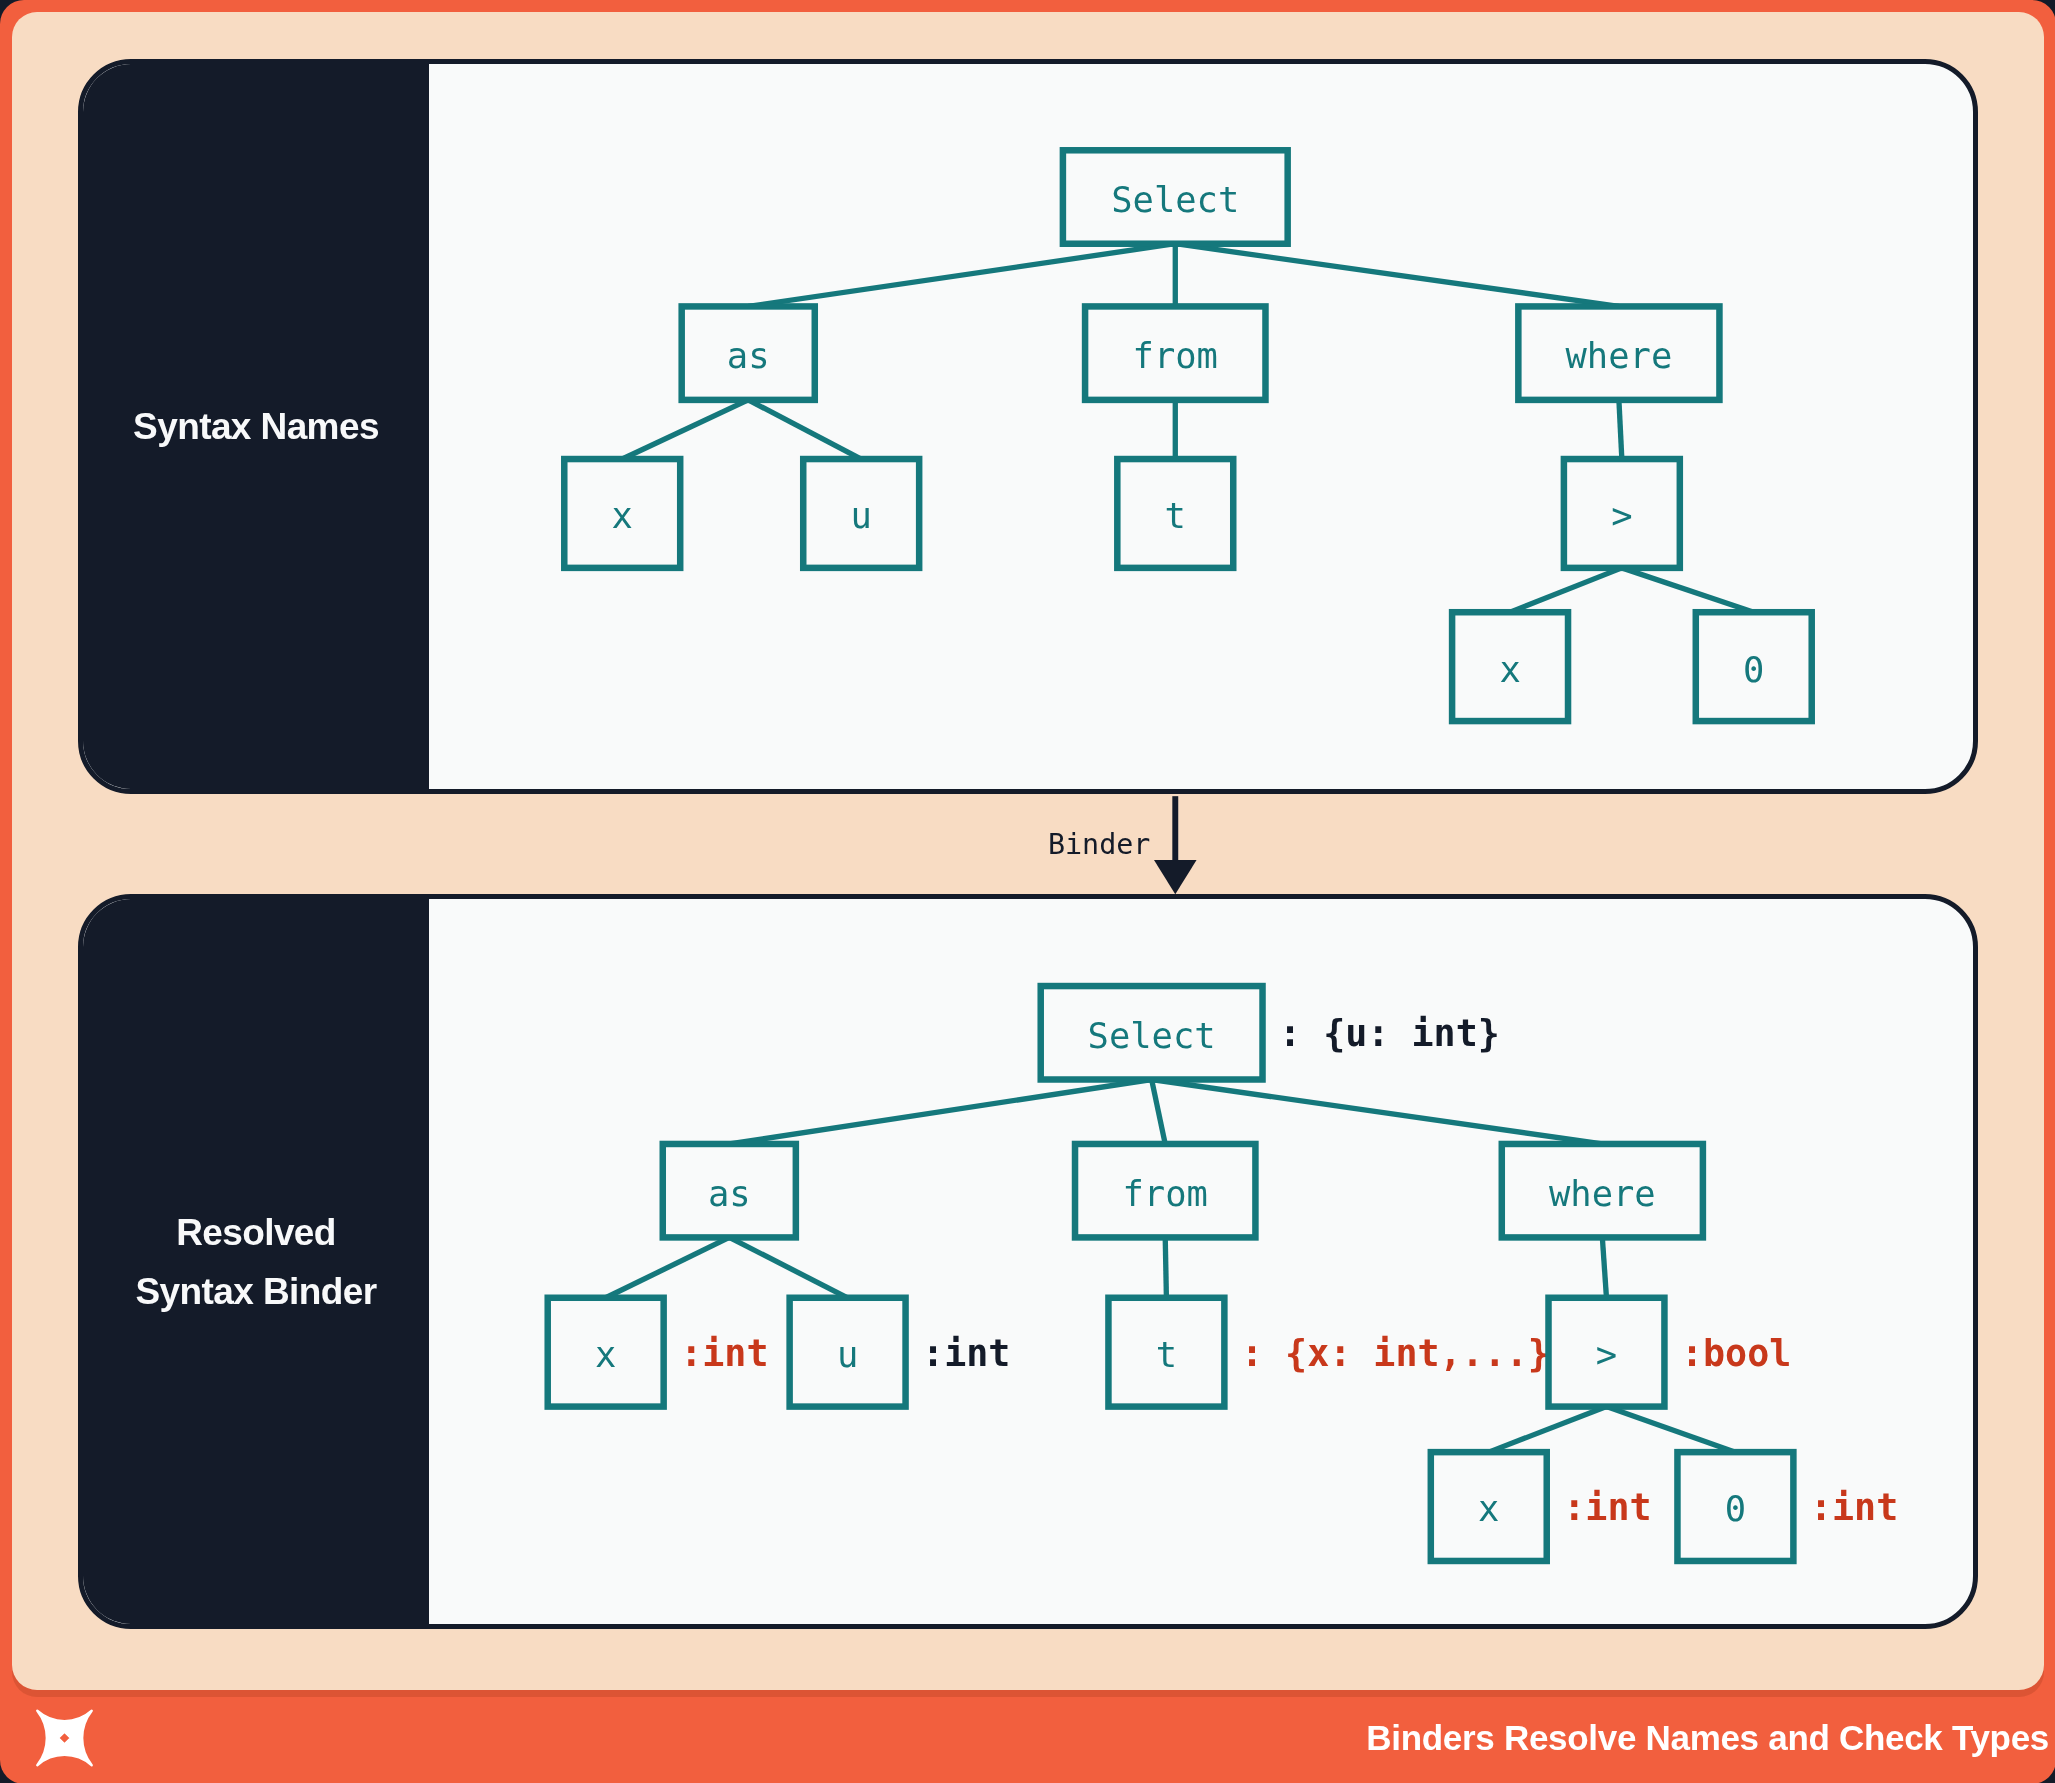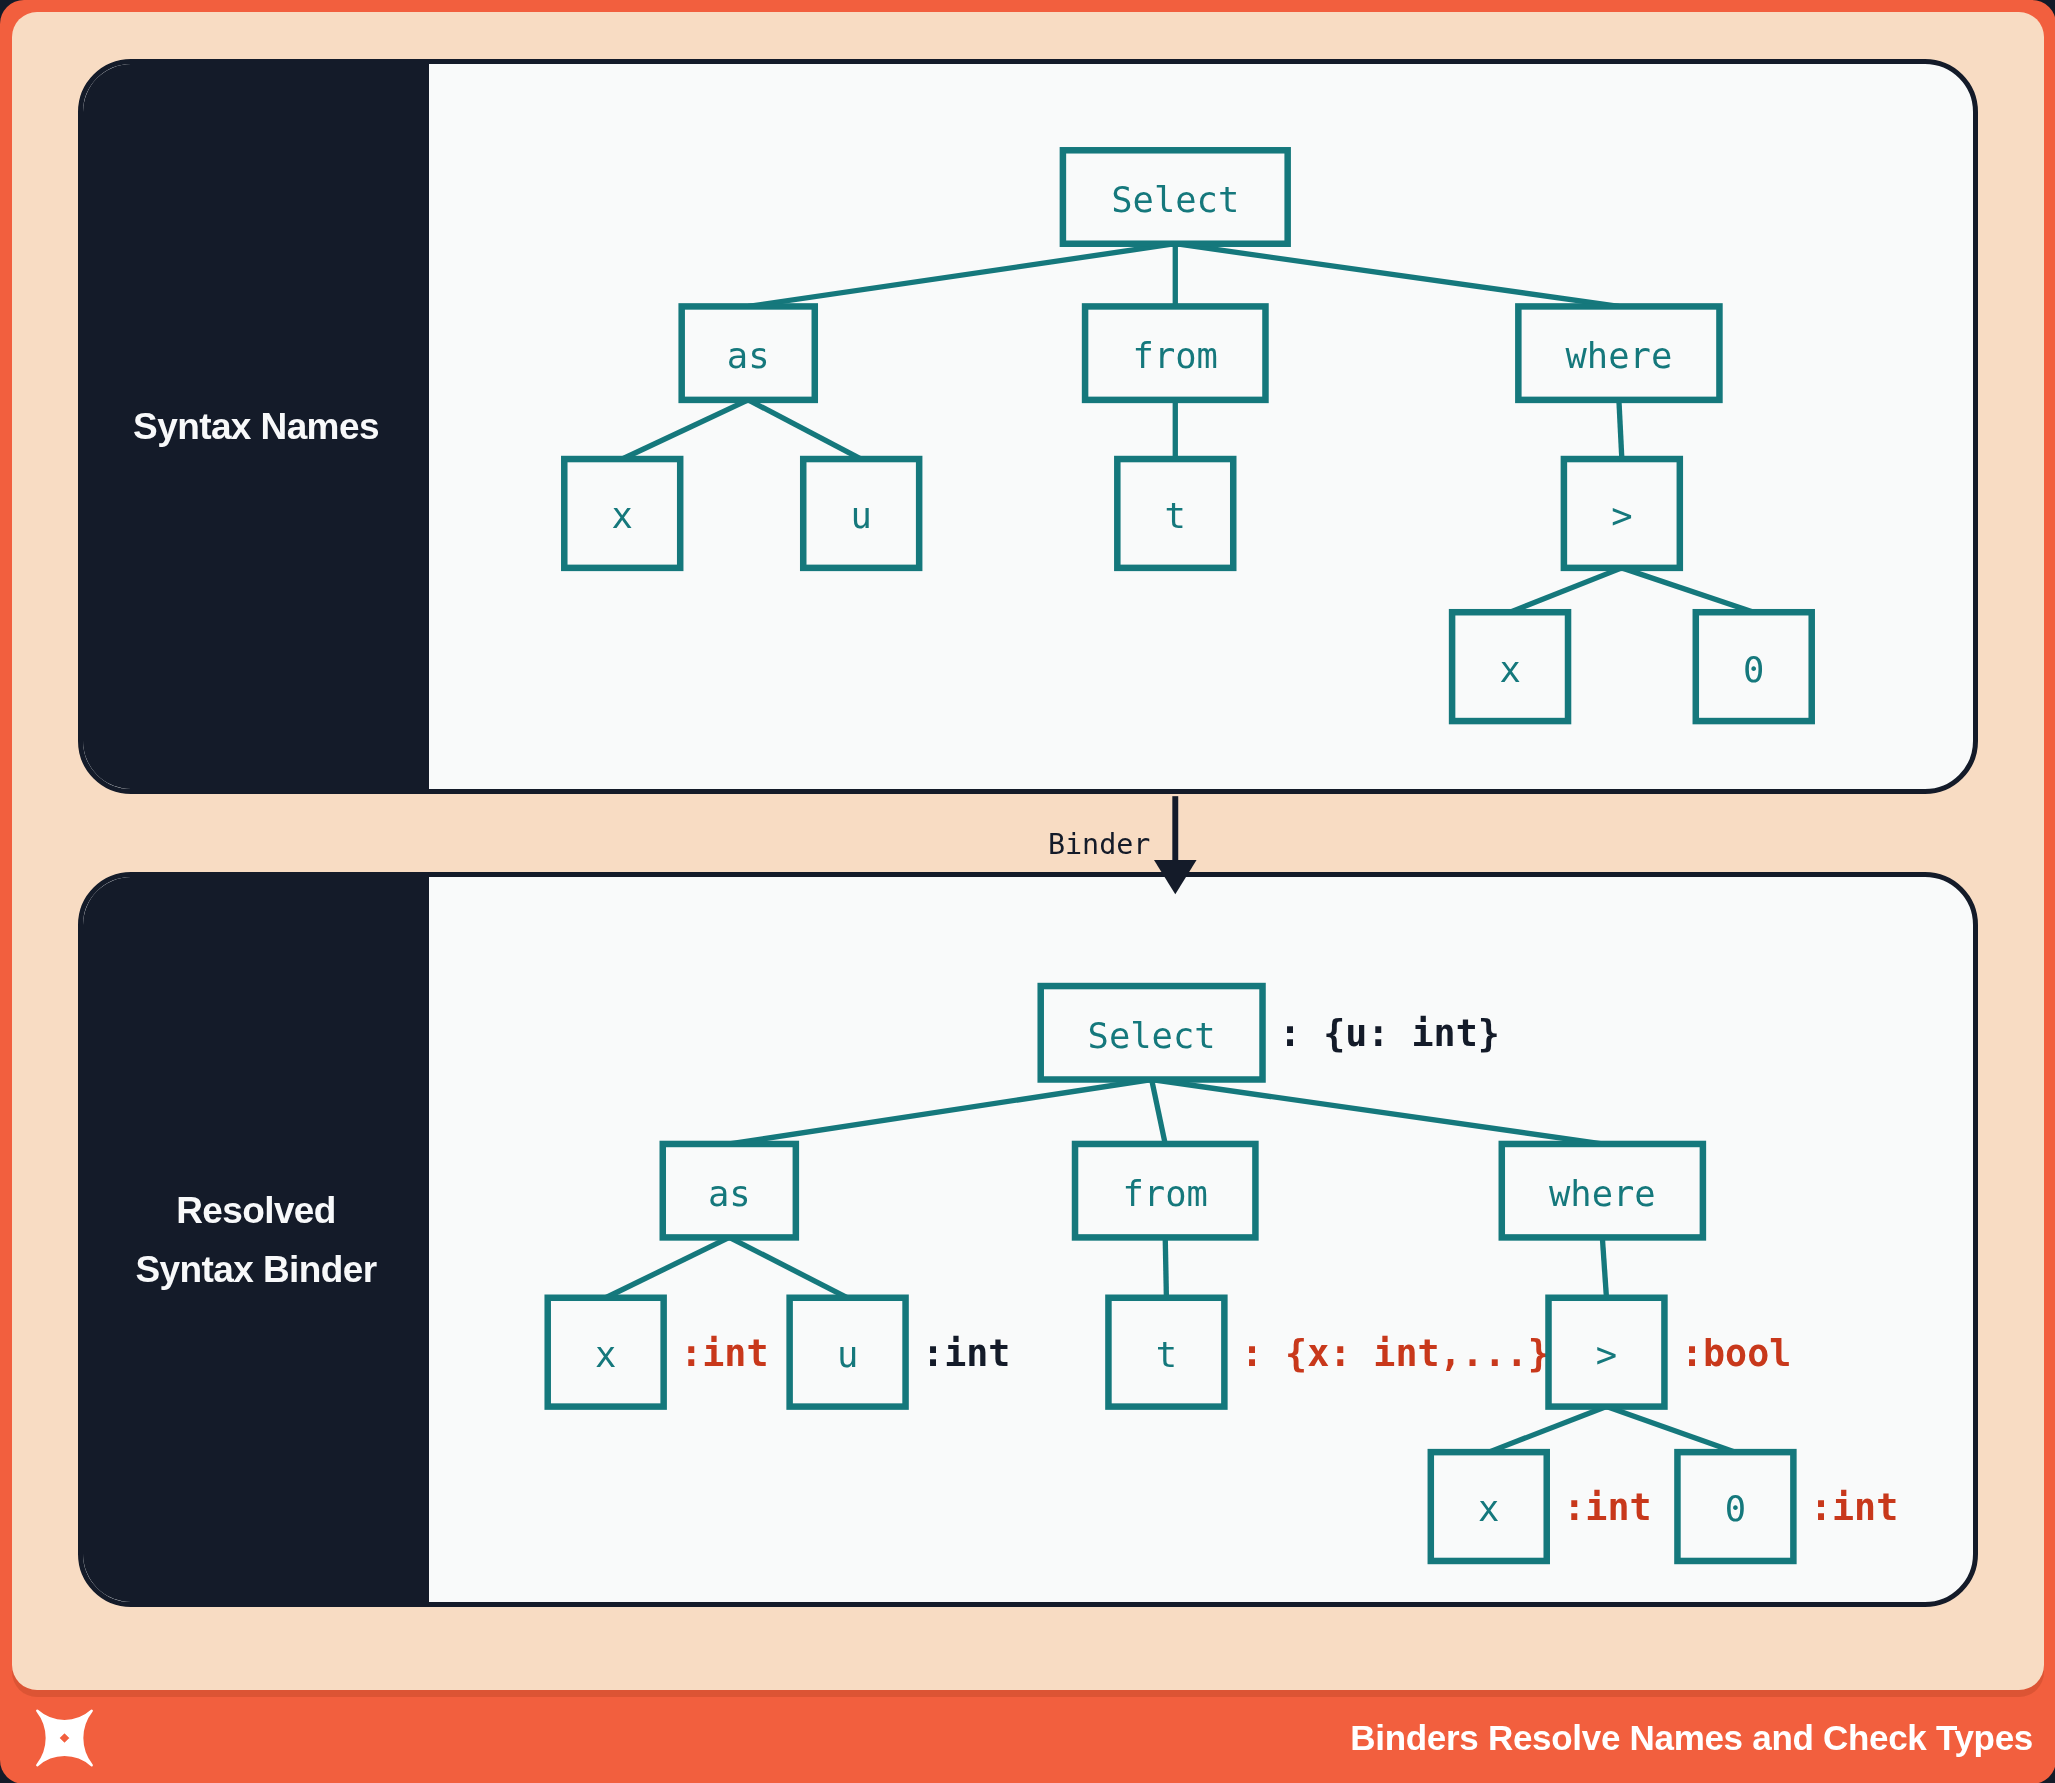--- a/index.html
+++ b/index.html
@@ -3,31 +3,31 @@
 <meta charset="utf-8">
 <style>
   html,body{margin:0;padding:0;background:#141b29;}
   .page{position:relative;width:2056px;height:1784px;background:#f25f3e;border-radius:24px;overflow:hidden;
         font-family:"Liberation Sans", sans-serif;}
   .peach{position:absolute;left:12.4px;top:12.4px;right:12.4px;height:1678px;background:#f8dcc3;border-radius:25px;
          box-shadow:0 7px 0 rgba(120,40,10,0.18);}
   .panel{position:absolute;left:78px;width:1900px;height:735px;background:#f9fafa;
          border:5.3px solid #141b29;border-radius:53px;box-sizing:border-box;overflow:hidden;}
   .panel-top{top:59px;}
-  .panel-bottom{top:872px;}
+  .panel-bottom{top:894px;}
   .sidebar{position:absolute;left:0;top:0;bottom:0;width:346px;background:#141b29;
            display:flex;flex-direction:column;align-items:center;justify-content:center;}
   .sidebar-label{color:#f8f9fa;font-size:37px;font-weight:700;line-height:59px;text-align:center;
                  letter-spacing:-0.6px;}
   svg.overlay{position:absolute;left:0;top:0;pointer-events:none;}
   .tree-label{font-family:"DejaVu Sans Mono", monospace;font-size:60px;fill:#15787c;font-weight:400;}
   .tree-annot{font-family:"DejaVu Sans Mono", monospace;font-size:62px;font-weight:700;}
   .binder-label{font-family:"DejaVu Sans Mono", monospace;font-size:48px;font-weight:500;fill:#141b29;}
   .footer{position:absolute;left:0;right:0;bottom:0;height:93px;display:flex;align-items:center;
-          justify-content:space-between;padding:0 23px 0 33px;box-sizing:border-box;gap:20px;}
+          justify-content:space-between;padding:0 7px 0 33px;box-sizing:border-box;gap:20px;}
   .footer-title{color:#ffffff;font-size:35px;font-weight:700;letter-spacing:-0.3px;}
   .logo{width:63px;height:58px;}
 </style>
 </head>
 <body>
 
 <div class="page">
 
   <div class="peach"></div>
 

